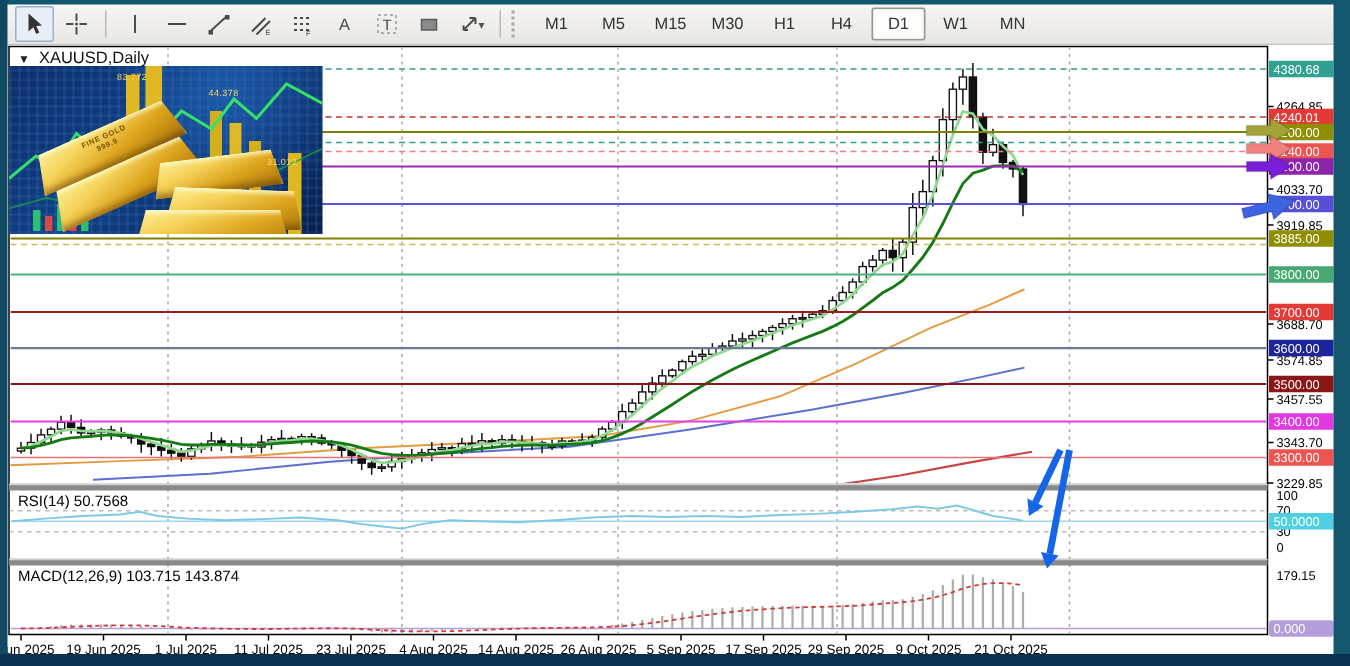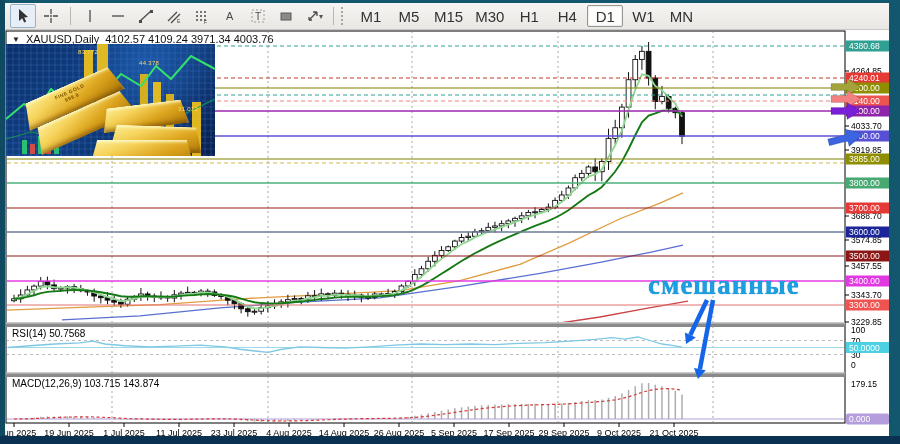--- a/index.html
+++ b/index.html
@@ -14,21 +14,21 @@
   #toolbar{position:absolute;left:5px;top:3px;width:884px;height:27px;z-index:10;
      background:linear-gradient(#f6f5f3,#e9e7e3);border-bottom:1px solid #c9c7c3;
      display:flex;align-items:center;padding-left:4px;box-sizing:border-box;}
   .tbtn{width:24px;height:22px;display:flex;align-items:center;justify-content:center;
      margin:0 1px;border:1px solid transparent;border-radius:2px;color:#4a4a4a;}
   .tbtn.selected{border:1px solid #9ab2c8;background:#e7eef6;}
   .tbtn svg{display:block;}
   .tsep{width:1px;height:18px;background:#b9b7b3;margin:0 5px;}
   .grip{width:5px;height:18px;margin:0 4px 0 2px;border-left:2px dotted #a9a7a3;}
   .tfbtn{min-width:26px;height:20px;display:flex;align-items:center;justify-content:center;
-     padding:0 4px;margin:0 1px;font-size:15px;color:#333;border:1px solid transparent;border-radius:2px;}
+     padding:0 4px;margin:0 1px;font-size:11px;color:#333;border:1px solid transparent;border-radius:2px;}
   .tfbtn.active{border:1px solid #979590;background:#fdfdfc;box-shadow:inset 0 0 2px #cfcdc8;}
   .caret{font-size:8px;color:#555;margin-left:-2px;}
   
   #chart-svg{position:absolute;left:0;top:0;z-index:1;}
   
   #title-row{position:absolute;left:12px;top:33px;z-index:6;font-size:11px;color:#111;
      display:flex;align-items:center;gap:6px;}
   #title-row .tri{font-size:8px;color:#222;}
   #title-row .sym{font-weight:normal;}
   
@@ -595,21 +595,20 @@
         <line x1="707" y1="300" x2="690.3072958621494" y2="334.9751896221632" stroke="#1565e8" stroke-width="4.5"></line>
         <polygon points="686,344 684.8924096354474,332.3908121048736 695.7221820888515,337.55956713945284" fill="#1565e8"></polygon>
         <line x1="713" y1="300" x2="699.8654061700873" y2="369.1755275042066" stroke="#1565e8" stroke-width="4.5"></line>
         <polygon points="698,379 693.9707226726114,368.0562838021542 705.7600896675633,370.29477120625904" fill="#1565e8"></polygon>
       </g>
     </svg>
 
   <div id="title-row">
     <span class="tri">▼</span>
     <span class="sym">XAUUSD,Daily</span>
-    <span>4102.57 4109.24 3971.34 4003.76</span>
   </div>
 
   <div id="photo">
     <svg width="209" height="112">
         <rect x="78" y="6" width="9" height="66" fill="#f5c518" opacity="0.9"></rect>
         <rect x="91" y="0" width="11" height="80" fill="#f5c518" opacity="0.9"></rect>
         <rect x="134" y="30" width="8" height="44" fill="#e8b912" opacity="0.9"></rect>
         <rect x="147" y="38" width="8" height="52" fill="#f5c518" opacity="0.9"></rect>
         <rect x="160" y="50" width="8" height="40" fill="#e8b912" opacity="0.9"></rect>
         <rect x="186" y="58" width="9" height="54" fill="#f5c518" opacity="0.9"></rect>
@@ -626,19 +625,18 @@
     <span class="pnum" style="left:172px;top:62px">31.012</span>
     <div class="ingot" style="left:14px;top:40px;width:104px;height:27px;transform:rotate(-24deg)">
       <div class="stamp"><span>FINE GOLD</span><br><span>999.9</span></div>
     </div>
     <div class="ingot" style="left:26px;top:64px;width:104px;height:27px;transform:rotate(-24deg)"></div>
     <div class="ingot" style="left:96px;top:60px;width:86px;height:24px;transform:rotate(-7deg)"></div>
     <div class="ingot" style="left:104px;top:82px;width:92px;height:26px;transform:rotate(2deg)"></div>
     <div class="ingot" style="left:84px;top:96px;width:104px;height:26px"></div>
   </div>
 
-  <div id="annotation">смешанные</div>
 
   <div id="edge-top" class="edge"></div>
   <div id="edge-left" class="edge"></div>
   <div id="edge-right" class="edge"></div>
   <div id="edge-bottom" class="edge"></div>
 </div>
 
 </body></html>

